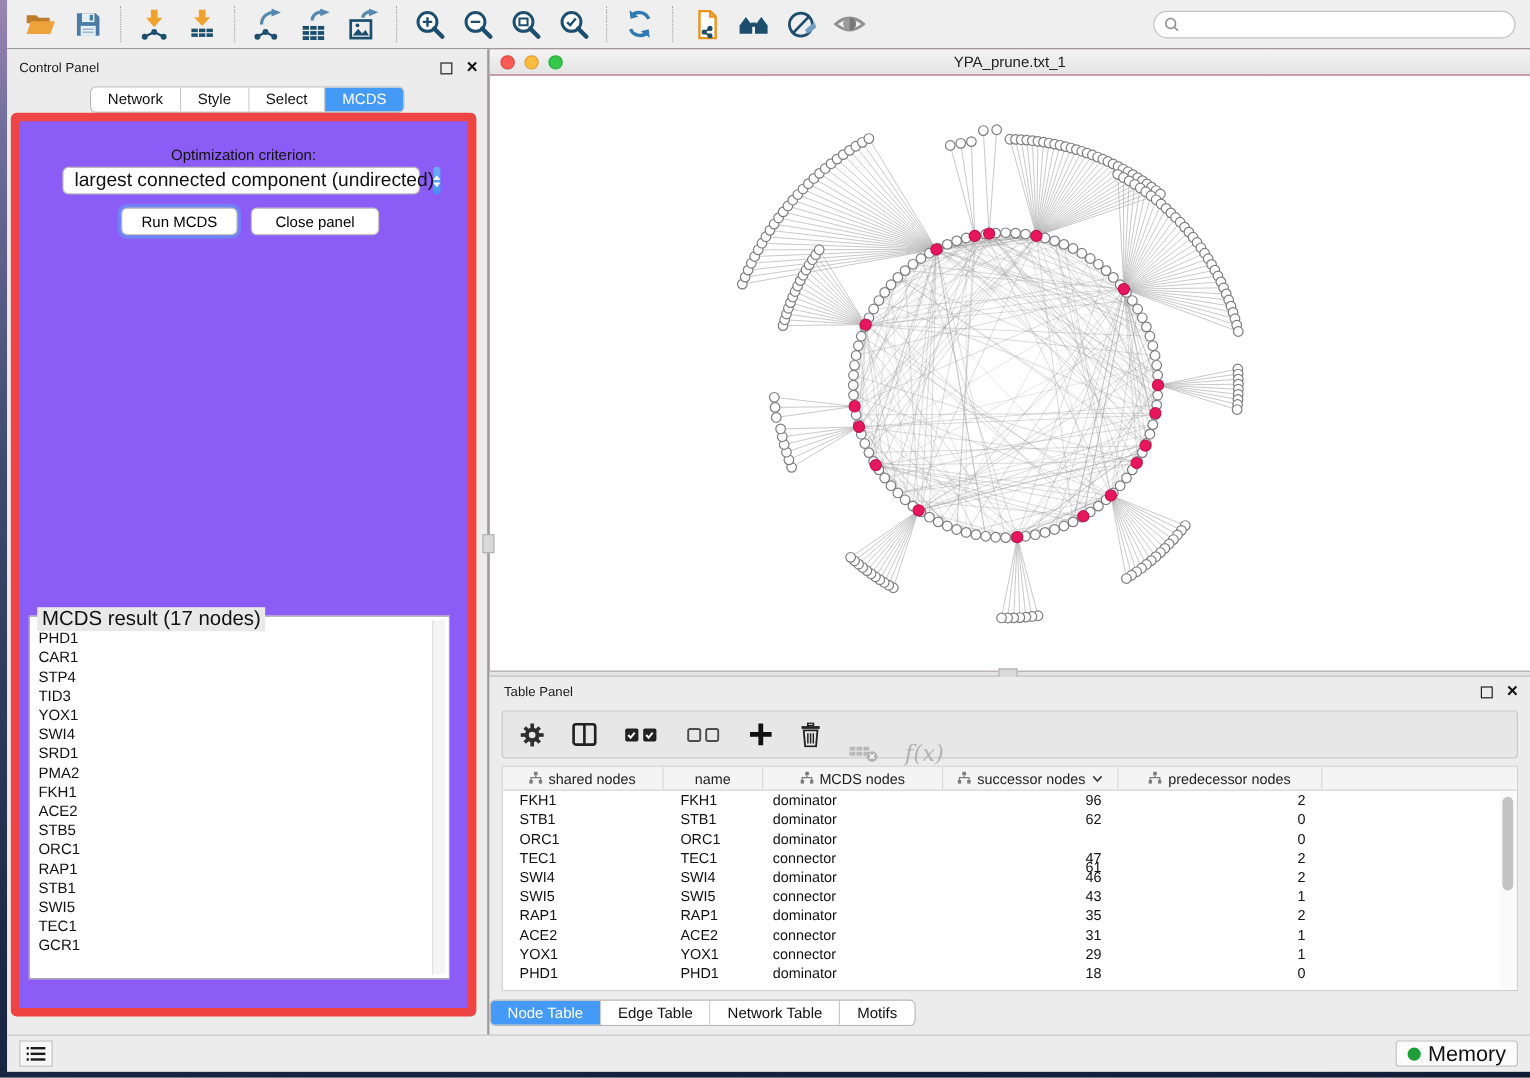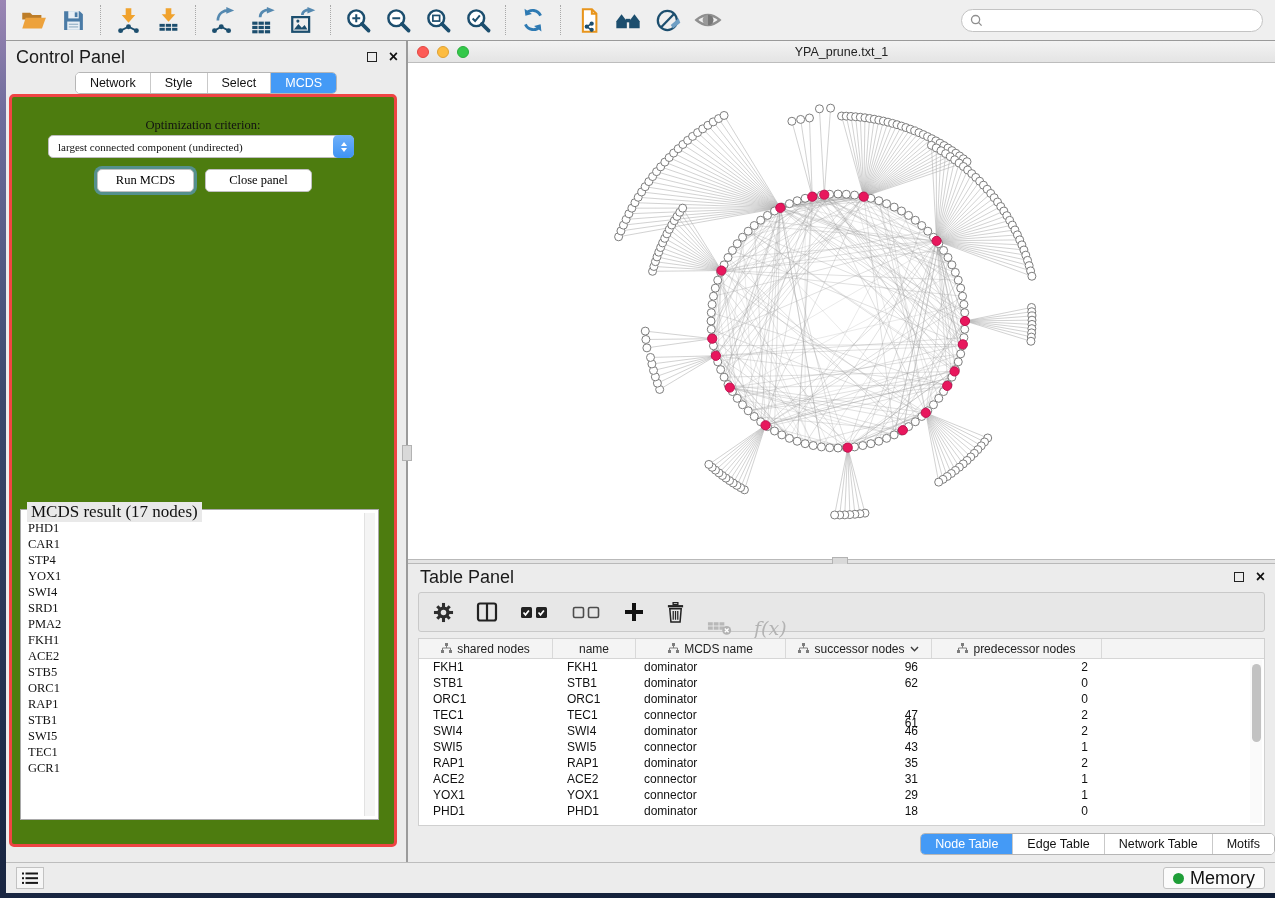--- a/index.html
+++ b/index.html
@@ -19,33 +19,33 @@
   #search-wrap { margin-left:auto; margin-right:12px; }
   #search-box { width:302px; height:23px; background:#fff; border:1px solid #c3c3c3; border-radius:12px; display:flex; align-items:center; padding:0 8px; }
   #search-box input { border:none; outline:none; flex:1; font-size:12px; background:transparent; margin-left:6px; font-family:inherit; }
 
   
   #main { flex:1; display:flex; min-height:0; }
 
   
   #control-panel { width:400px; flex:none; position:relative; background:#ececec; }
   .panel-head { position:absolute; top:6px; left:10px; right:8px; height:20px; display:flex; align-items:center; }
-  .panel-title { font-size:18px; color:#1a1a1a; }
+  .panel-title { font-size:11px; color:#1a1a1a; }
   .panel-head .spacer { flex:1; }
   .float-btn { width:10px; height:10px; border:1.5px solid #222; margin-right:12px; cursor:pointer; }
   .close-btn { font-weight:900; font-size:16px; line-height:10px; color:#111; cursor:pointer; }
   #cp-tabs { position:absolute; top:31px; left:0; right:0; display:flex; justify-content:center; }
   .tab-group { display:flex; border:1px solid #b6b6b6; border-radius:5px; overflow:hidden; background:#fff; }
   .tab { padding:3px 14px; font-size:12.5px; background:#fff; color:#111; border-right:1px solid #c9c9c9; cursor:pointer; white-space:nowrap; }
   .tab:last-child { border-right:none; }
   .tab.active { background:#449af6; color:#fff; }
-  #cp-content { position:absolute; top:53px; left:3px; right:9px; bottom:15px; background:#4d7c0f; border:3px solid #ef4444; border-radius:5px;font-family:Liberation Serif, serif; }
+  #cp-content { position:absolute; top:53px; left:3px; right:9px; bottom:15px; background:#8b5cf6; border:7px solid #ef4444; border-radius:5px; }
   #opt-label { position:absolute; top:21px; left:0; right:0; text-align:center; font-size:12.5px; }
   #criterion-select { position:absolute; top:38px; left:36px; right:40px; height:23px; background:#fff; border:1px solid #bdbdbd; border-radius:5px; display:flex; align-items:center; cursor:pointer; }
-  #criterion-select .sel-text { flex:1; padding-left:9px; font-size:11px; white-space:nowrap; }
+  #criterion-select .sel-text { flex:1; padding-left:9px; font-size:16px; white-space:nowrap; }
   .sel-cap { width:21px; height:23px; margin:-1px; border-radius:5px; background:linear-gradient(#6fb0f9,#3e93f5); display:flex; flex-direction:column; align-items:center; justify-content:center; gap:2px; }
   .sel-cap .up { width:0; height:0; border-left:3.5px solid transparent; border-right:3.5px solid transparent; border-bottom:4.5px solid #fff; }
   .sel-cap .down { width:0; height:0; border-left:3.5px solid transparent; border-right:3.5px solid transparent; border-top:4.5px solid #fff; }
   .cp-btn { position:absolute; top:72px; height:23px; background:#fff; border:1px solid #c0c0c0; border-radius:5px; font-size:12.5px; font-family:inherit; cursor:pointer; }
   #run-btn { left:85px; width:97px; box-shadow:0 0 0 3px rgba(92,161,245,.55); }
   #close-panel-btn { left:193px; width:107px; }
   #mcds-fieldset { position:absolute; left:8px; right:15px; top:412px; bottom:24px; border:1px solid #a9a9a9; background:#fff; }
   #mcds-legend { position:absolute; top:-8px; left:6px; background:#e9e9e9; padding:0 4px; font-size:17px; color:#111; }
   #mcds-list { position:absolute; inset:10px 14px 2px 7px; overflow:hidden; font-size:12.5px; line-height:16px; }
   .mcds-item { cursor:default; }
@@ -84,21 +84,21 @@
   #thead { display:flex; height:20px; background:#f4f4f4; border-bottom:1px solid #d6d6d6; }
   .th { display:flex; align-items:center; justify-content:center; gap:5px; border-right:1px solid #d9d9d9; font-size:12px; color:#222; cursor:pointer; overflow:hidden; white-space:nowrap; }
   .tr { display:flex; height:16px; align-items:center; cursor:default; }
   .td { font-size:12px; color:#111; overflow:hidden; white-space:nowrap; }
   .td.c0 { padding-left:14px; }
   .td.c1 { padding-left:14px; }
   .td.c2 { padding-left:8px; }
   .td.num { text-align:right; padding-right:14px; }
   #tbody-scroll { position:absolute; top:21px; bottom:2px; right:2px; width:12px; background:#fafafa; }
   #tbody-thumb { position:absolute; top:4px; right:1px; width:9px; height:78px; background:#c2c2c2; border-radius:5px; cursor:pointer; }
-  #tp-tabs { flex:none; display:flex; justify-content:flex-end; margin-top:7px; }
+  #tp-tabs { flex:none; display:flex; justify-content:flex-start; margin-top:7px; }
 
   
   #status-bar { height:31px; flex:none; border-top:1px solid #bdbdbd; background:#ececec; display:flex; align-items:center; padding:0 10px; }
   #list-btn { width:28px; height:22px; background:#f6f6f6; border:1px solid #c2c2c2; display:flex; align-items:center; justify-content:center; cursor:pointer; }
   #memory-btn { margin-left:auto; height:22px; background:#fbfbfb; border:1px solid #c2c2c2; border-radius:3px; display:flex; align-items:center; gap:6px; padding:0 9px; font-size:18px; cursor:pointer; }
   #memory-dot { width:11px; height:11px; border-radius:50%; background:#1f9e38; }
 </style>
 </head>
 <body>
 
@@ -301,20 +301,21 @@
             </span>
         </div>
         <button class="cp-btn" id="run-btn">Run MCDS</button>
         <button class="cp-btn" id="close-panel-btn">Close panel</button>
         <div id="mcds-fieldset">
           <span id="mcds-legend">MCDS result (17 nodes)</span>
           <div id="mcds-list">
               <div class="mcds-item">PHD1</div>
               <div class="mcds-item">CAR1</div>
               <div class="mcds-item">STP4</div>
+              <div class="mcds-item">TID3</div>
               <div class="mcds-item">YOX1</div>
               <div class="mcds-item">SWI4</div>
               <div class="mcds-item">SRD1</div>
               <div class="mcds-item">PMA2</div>
               <div class="mcds-item">FKH1</div>
               <div class="mcds-item">ACE2</div>
               <div class="mcds-item">STB5</div>
               <div class="mcds-item">ORC1</div>
               <div class="mcds-item">RAP1</div>
               <div class="mcds-item">STB1</div>
@@ -1121,21 +1122,21 @@
               </div>
               <div class="th" style="width: 150px;">
                 <svg width="11" height="11" viewBox="0 0 11 11">
                   <g fill="#7c7c7c">
                     <rect x="4" y="0" width="3" height="3"></rect>
                     <rect x="0" y="7" width="3" height="3"></rect>
                     <rect x="8" y="7" width="3" height="3"></rect>
                   </g>
                   <path d="M5.5 3v2M1.5 7V5h8v2" stroke="#7c7c7c" fill="none"></path>
                 </svg>
-                <span>MCDS name</span>
+                <span>MCDS nodes</span>
               </div>
               <div class="th" style="width: 146px;">
                 <svg width="11" height="11" viewBox="0 0 11 11">
                   <g fill="#7c7c7c">
                     <rect x="4" y="0" width="3" height="3"></rect>
                     <rect x="0" y="7" width="3" height="3"></rect>
                     <rect x="8" y="7" width="3" height="3"></rect>
                   </g>
                   <path d="M5.5 3v2M1.5 7V5h8v2" stroke="#7c7c7c" fill="none"></path>
                 </svg>

